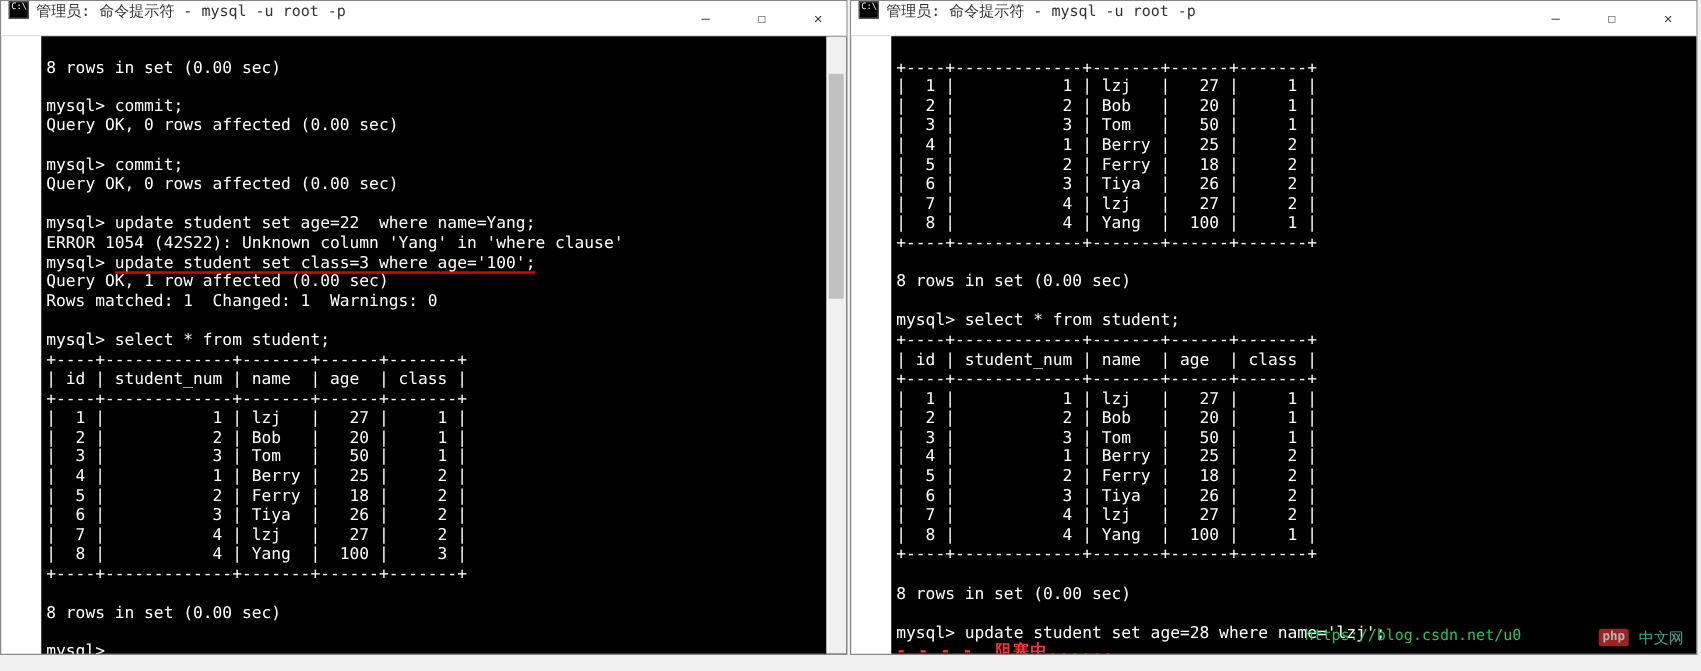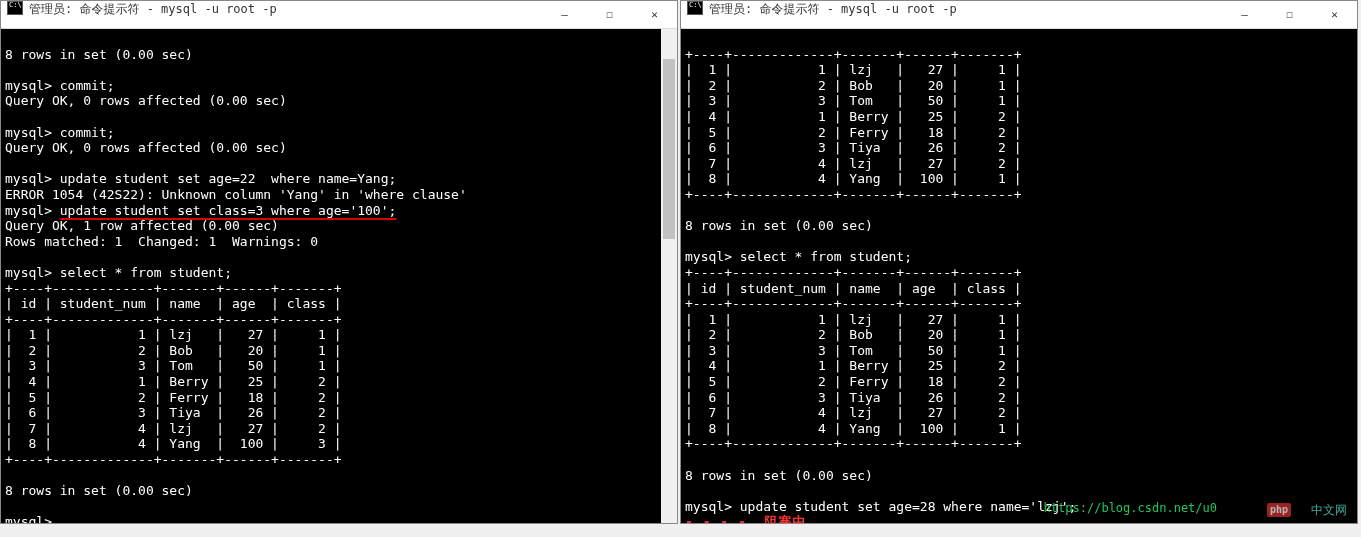--- a/index.html
+++ b/index.html
@@ -61,20 +61,21 @@
       flex: 1;
       background: #000;
       color: #fff;
       font-family: "NSimSun", "Consolas", "SimSun", monospace;
       font-size: 13px;
       line-height: 1.2;
       padding: 2px 4px;
       overflow: hidden;
       white-space: pre;
       position: relative;
+      margin-left: 32px;
     }
     .scrollbar {
       position: absolute;
       right: 0; top: 0; bottom: 0;
       width: 16px;
       background: #f0f0f0;
     }
     .scrollbar .thumb {
       position: absolute;
       left: 2px; right: 2px;
@@ -86,21 +87,21 @@
       text-decoration-color: #d00;
       text-decoration-thickness: 2px;
       text-underline-offset: 3px;
     }
     .red-annot { color: #ff3333; font-weight: bold; letter-spacing: 1px; }
     .watermark {
       position: absolute;
       right: 10px; bottom: 6px;
       display: flex;
       align-items: center;
-      gap: 20px;
+      gap: 8px;
       opacity: 0.7;
     }
     .wm-badge {
       background: #d33; color: #fff;
       font-size: 10px; padding: 1px 3px;
       border-radius: 2px; font-weight: bold;
     }
     .wm-txt { color: #5eead4; font-size: 12px; }
     .faint { position: absolute; color: #22c55e; font-size: 12px; }
   </style>

